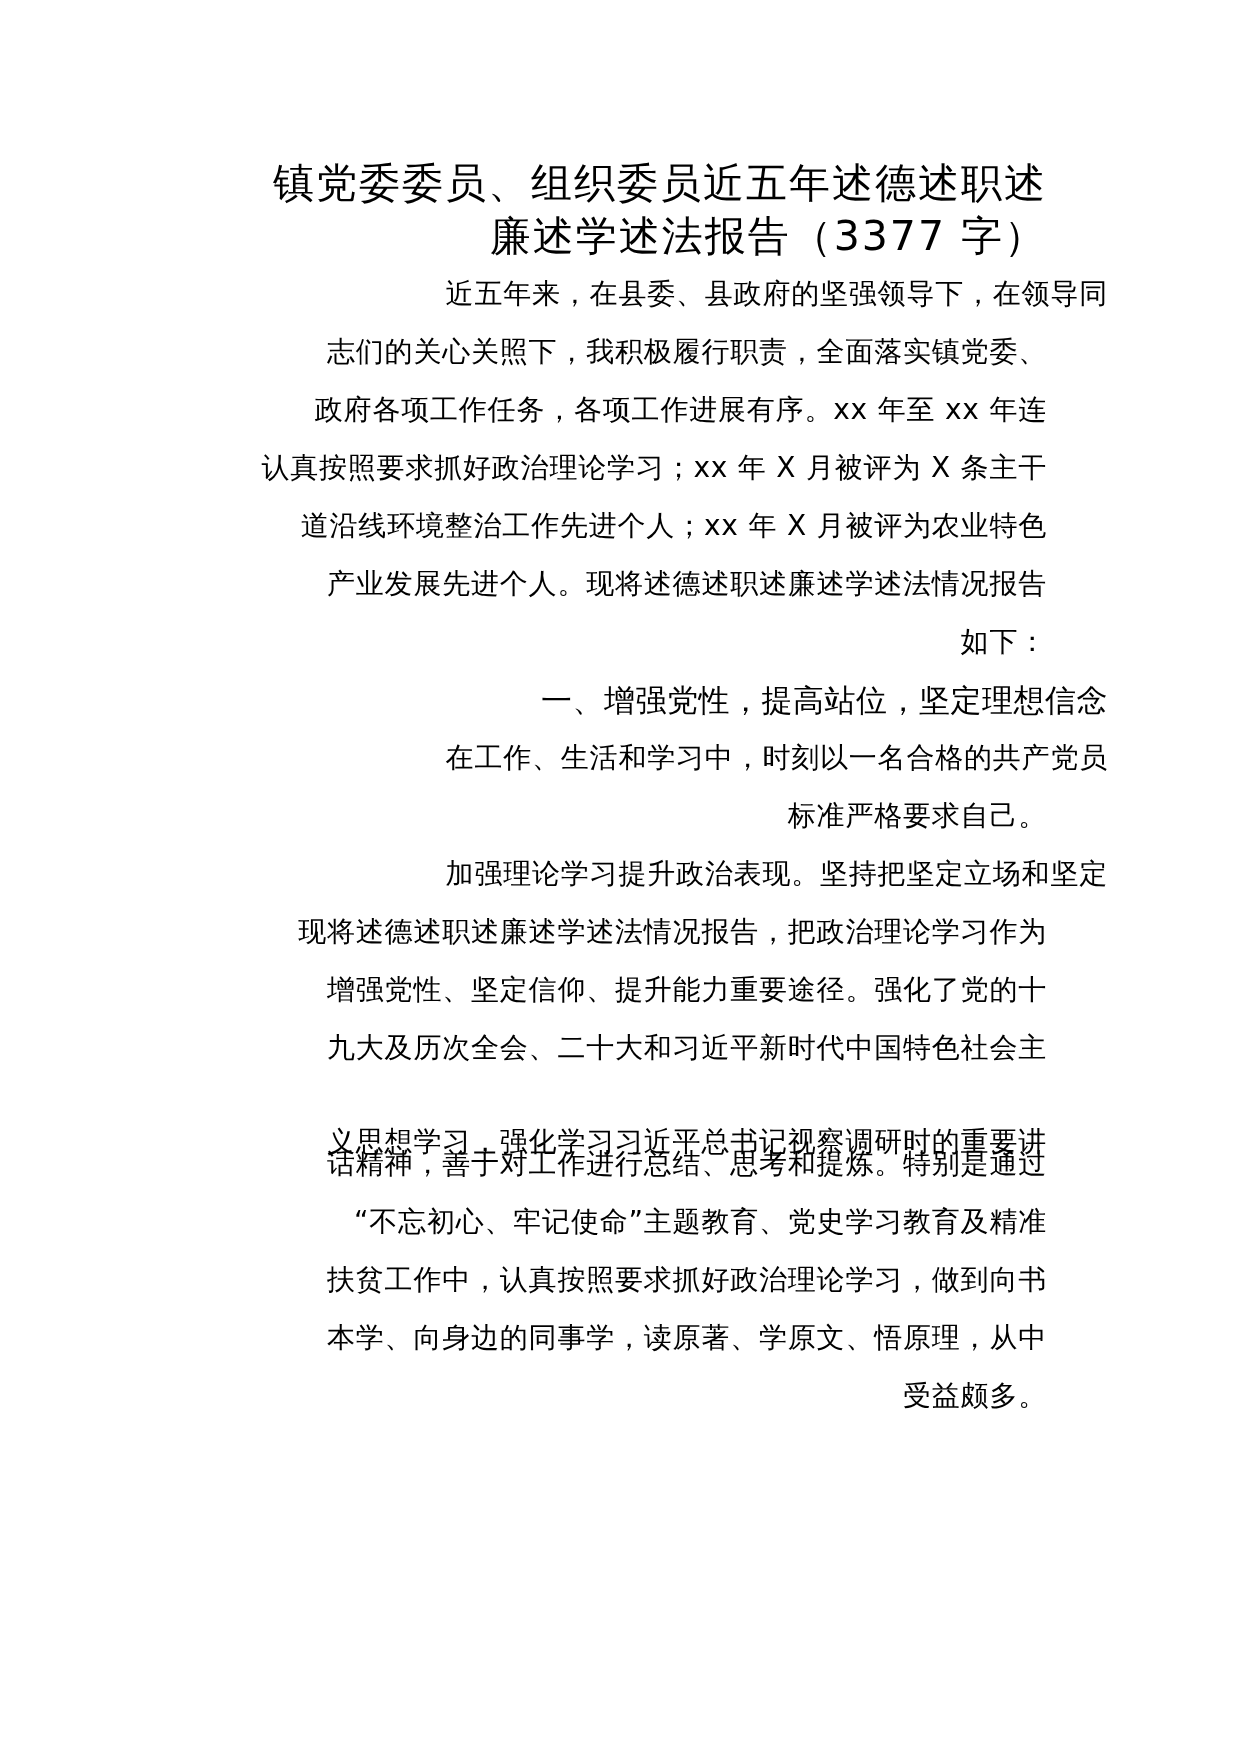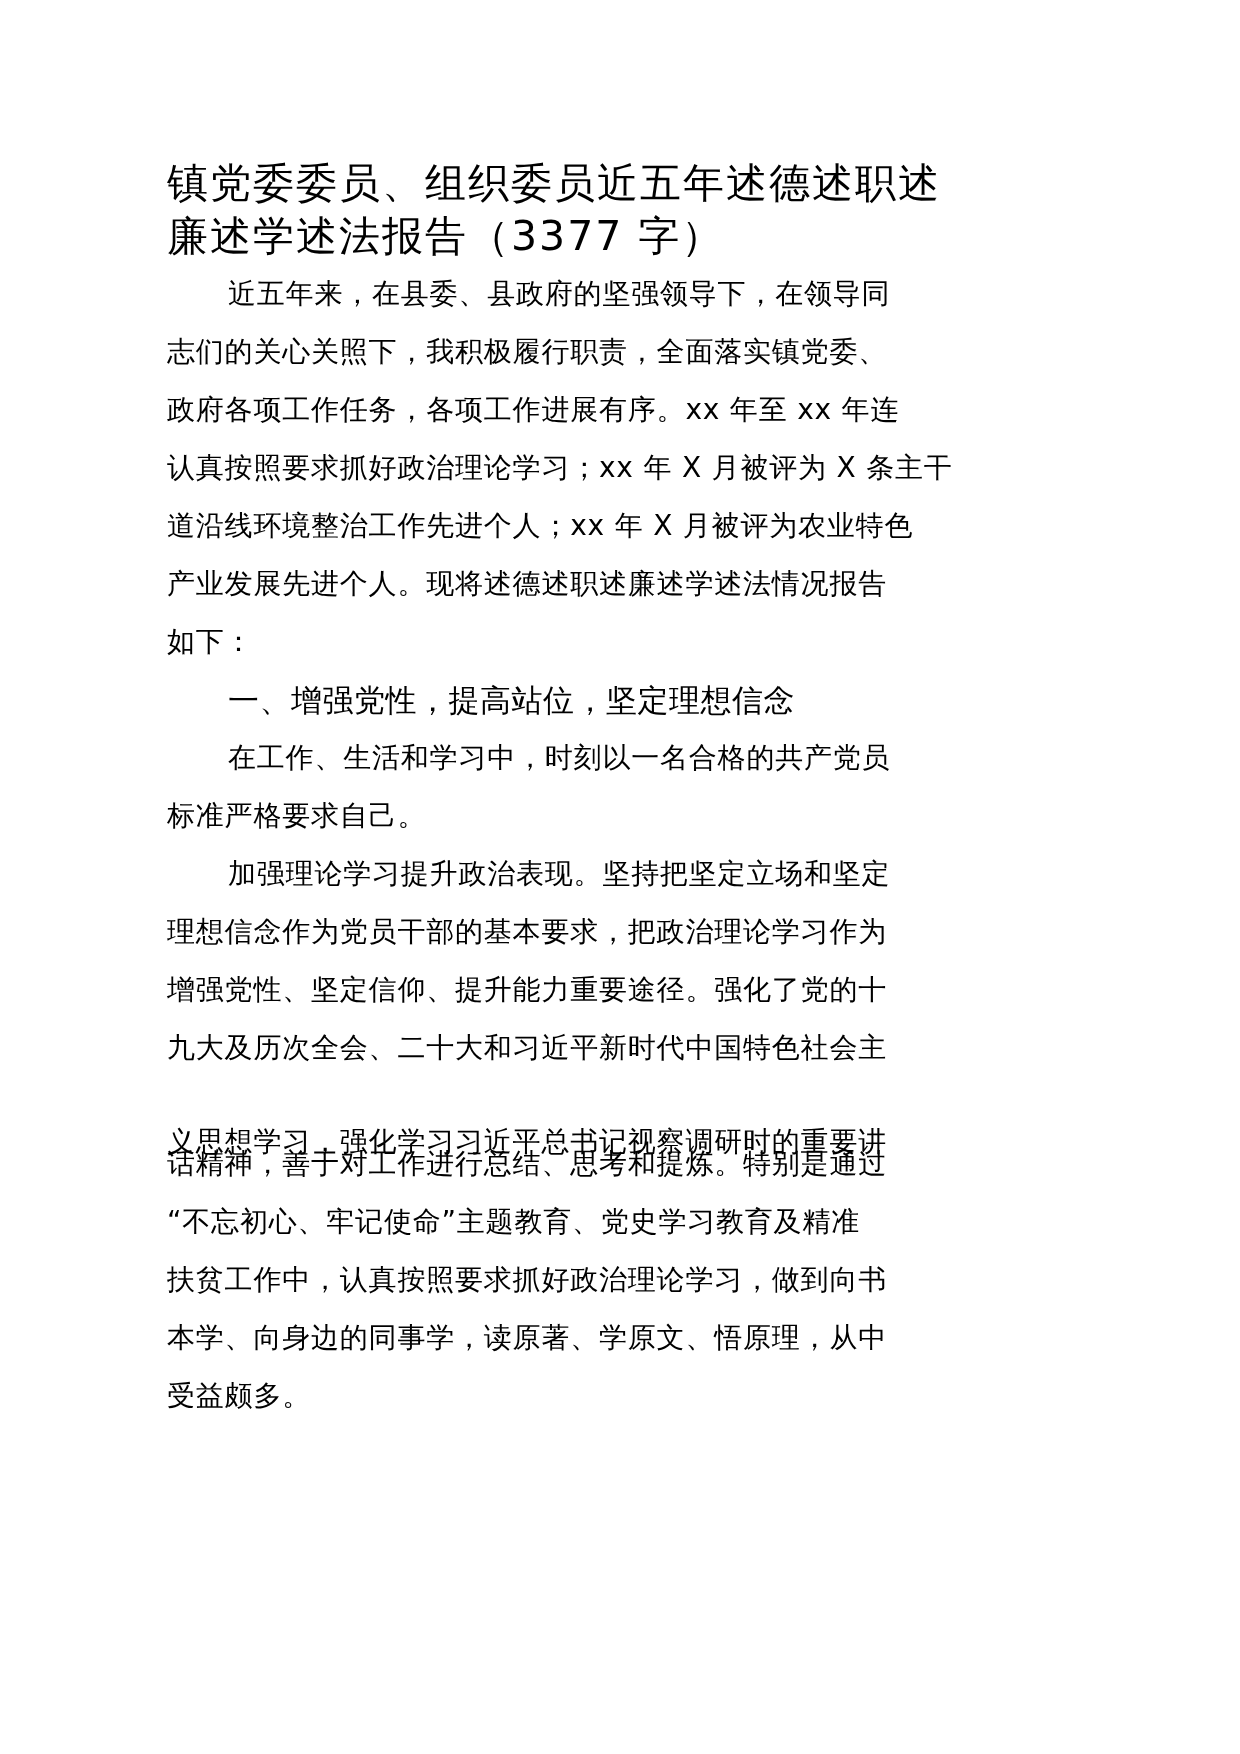--- a/index.html
+++ b/index.html
@@ -14,20 +14,21 @@
     overflow: hidden;
     font-family: "DejaVu Sans", "Liberation Sans", sans-serif;
     color: #000000;
   }
   .page {
     position: absolute;
     left: 0; top: 0;
     width: 1240px;
     height: 1754px;
     background: #ffffff;
+    text-align: right;
   }
   .title-line {
     position: absolute;
     left: 167px;
     width: 880px;
     font-size: 41px;
     line-height: 52px;
     white-space: nowrap;
     letter-spacing: 2px;
     color: #000;
@@ -60,21 +61,21 @@
   <div class="line" style="top:504px;">道沿线环境整治工作先进个人；xx 年 X 月被评为农业特色</div>
   <div class="line" style="top:562px;">产业发展先进个人。现将述德述职述廉述学述法情况报告</div>
   <div class="line" style="top:620px;">如下：</div>
 
   <div class="line indent heading" style="top:678px;">一、增强党性，提高站位，坚定理想信念</div>
 
   <div class="line indent" style="top:736px;">在工作、生活和学习中，时刻以一名合格的共产党员</div>
   <div class="line" style="top:794px;">标准严格要求自己。</div>
 
   <div class="line indent" style="top:852px;">加强理论学习提升政治表现。坚持把坚定立场和坚定</div>
-  <div class="line" style="top:910px;">理想信念作为党员干部的基本要求，把政治理论学习作为</div>
+  <div class="line" style="top:910px;">现将述德述职述廉述学述法情况报告，把政治理论学习作为</div>
   <div class="line" style="top:968px;">增强党性、坚定信仰、提升能力重要途径。强化了党的十</div>
   <div class="line" style="top:1026px;">九大及历次全会、二十大和习近平新时代中国特色社会主</div>
   <div class="line" style="top:1120px;">义思想学习，强化学习习近平总书记视察调研时的重要讲</div>
   <div class="line" style="top:1142px;">话精神，善于对工作进行总结、思考和提炼。特别是通过</div>
   <div class="line" style="top:1200px;">“不忘初心、牢记使命”主题教育、党史学习教育及精准</div>
   <div class="line" style="top:1258px;">扶贫工作中，认真按照要求抓好政治理论学习，做到向书</div>
   <div class="line" style="top:1316px;">本学、向身边的同事学，读原著、学原文、悟原理，从中</div>
   <div class="line" style="top:1374px;">受益颇多。</div>
 
 </div>

